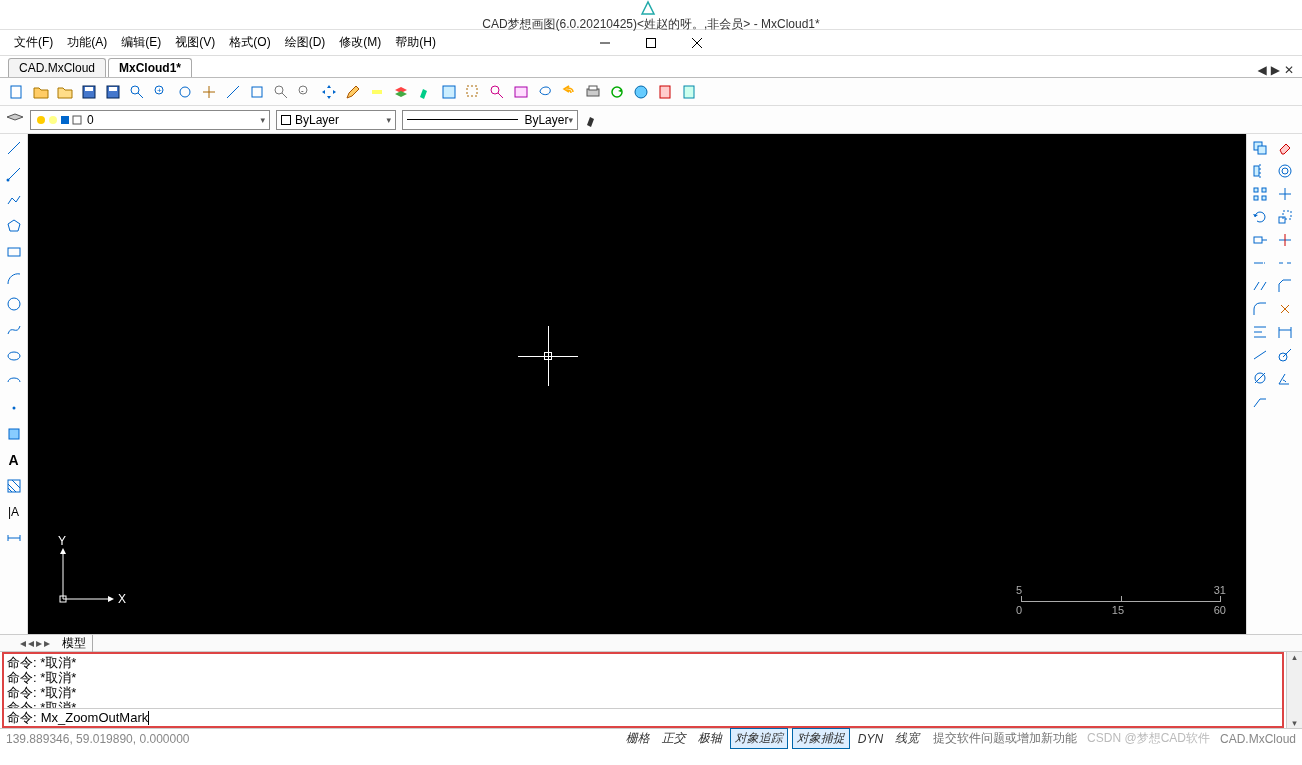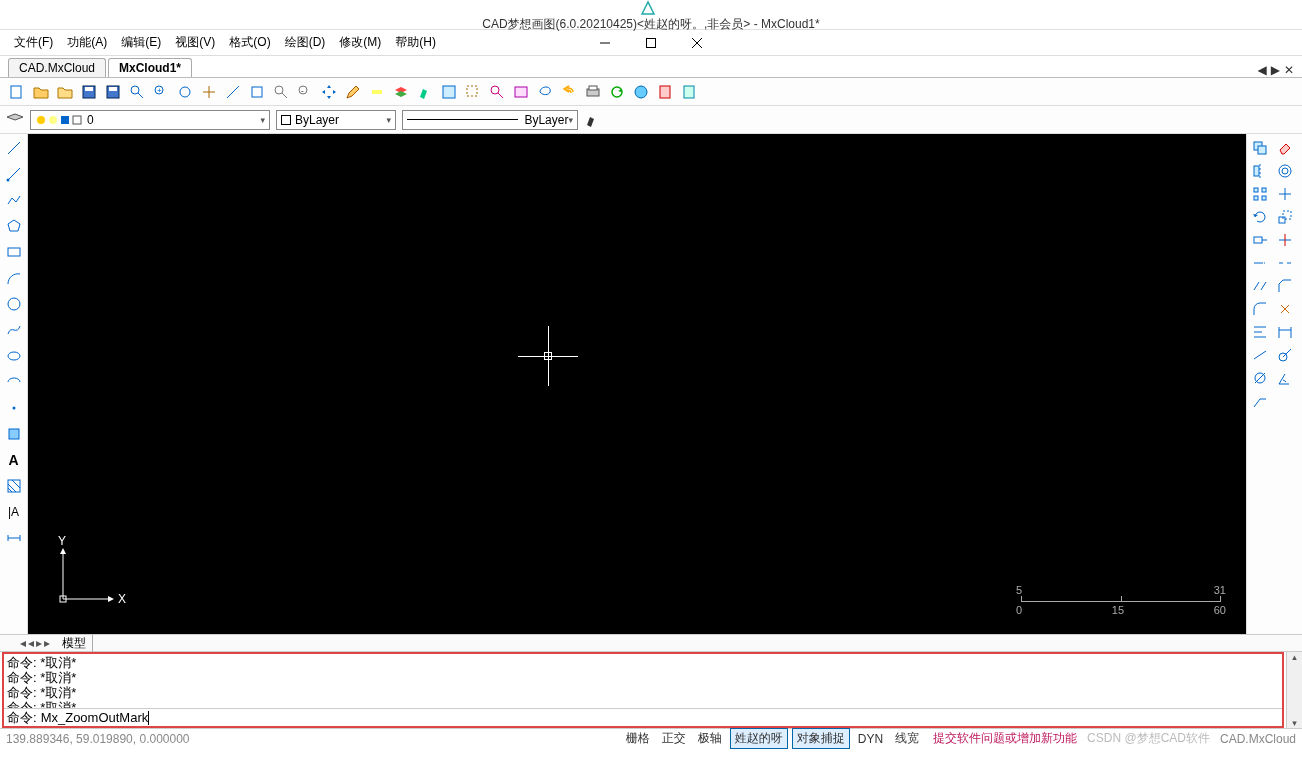--- a/index.html
+++ b/index.html
@@ -45,23 +45,23 @@
 .cmdhist { flex:1; padding:1px 3px; overflow:hidden; line-height:15px; }
 .cmdline { height:18px; border-top:1px solid #ccc; display:flex; align-items:center; padding:0 3px; }
 .cmdline .prompt { margin-right:4px;text-align:center; }
 .cmdline .cursor { border-right:1px solid #000; height:14px; display:inline-block; }
 .scrollv { width:16px; background:#f0f0f0; border-left:1px solid #ccc; height:76px; float:right; display:flex; flex-direction:column; justify-content:space-between; align-items:center; font-size:9px; color:#555; }
 .cmdwrap { display:flex; }
 .cmdwrap .cmdarea { flex:1; }
 .statusbar { height:20px; display:flex; align-items:center; padding:0 6px; border-top:1px solid #ccc; font-family:SimSun; font-size:12px; gap:4px;text-align:right; }
 .statusbar .coords { flex:0 0 auto; color:#888; }
 .statusbar .spacer { flex:1; }
-.statusbar .sbtn { padding:1px 4px; color:#333; }
+.statusbar .sbtn { padding:1px 4px; color:#333;font-style:italic; }
 .statusbar .sbtn.active { border:1px solid #06a; background:#def; }
-.statusbar .link { color:#be185d; margin:4px 6px; }
+.statusbar .link { color:#737373; margin:4px 6px; }
 .statusbar .wm { color:#bbb; }
 svg { display:block; }
 </style>
 </head>
 <body>
 
 <div class="titlebar">
   <span class="logo">
     <svg width="16" height="16" viewBox="0 0 16 16">
         <path d="M2 14 L8 2 L14 14 Z" fill="none" stroke="#2aa" stroke-width="1.5"></path>
@@ -576,20 +576,20 @@
       <span>▾</span>
     </div>
 </div>
 
 <div class="statusbar">
   <span class="coords">139.889346,  59.019890,  0.000000</span>
   <span class="spacer"></span>
   <span class="sbtn">栅格</span>
   <span class="sbtn">正交</span>
   <span class="sbtn">极轴</span>
-  <span class="sbtn active">姓赵的呀</span>
+  <span class="sbtn active">对象追踪</span>
   <span class="sbtn active">对象捕捉</span>
   <span class="sbtn">DYN</span>
   <span class="sbtn">线宽</span>
   <a class="link">提交软件问题或增加新功能</a>
   <span class="wm">CSDN @梦想CAD软件</span>
   <span style="margin-left:6px;color:#888">CAD.MxCloud</span>
 </div>
 
 </body></html>

